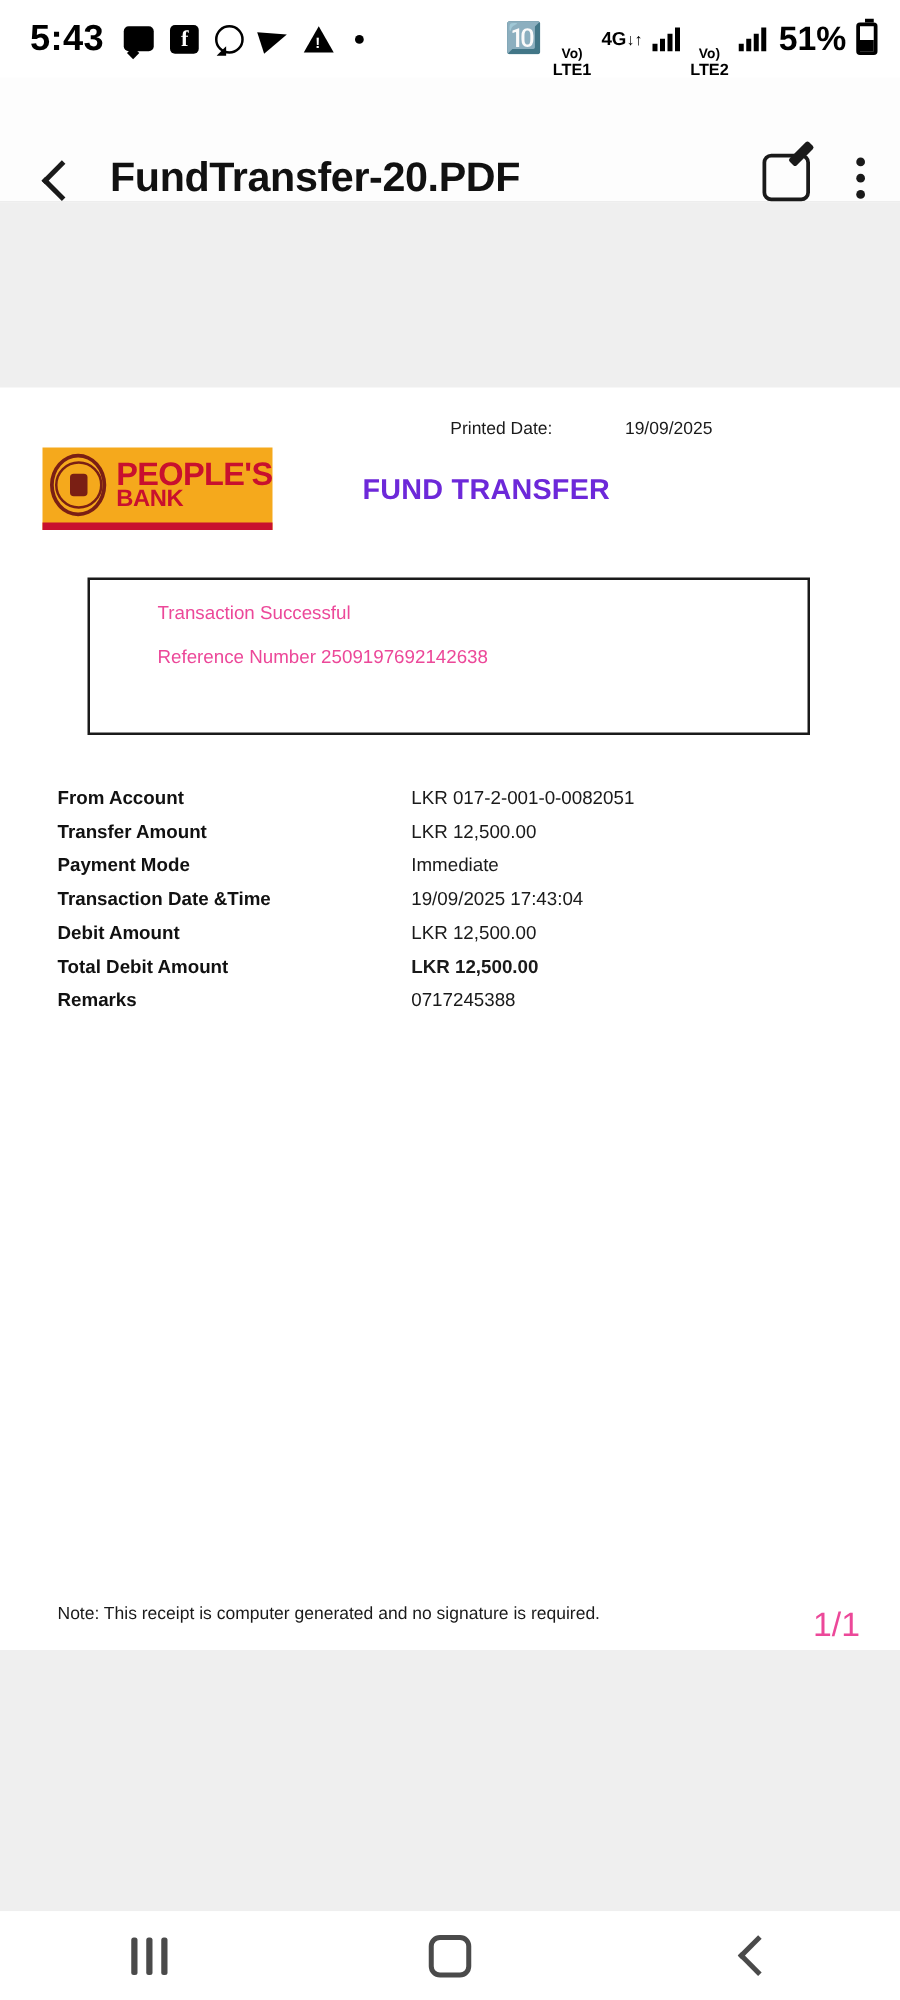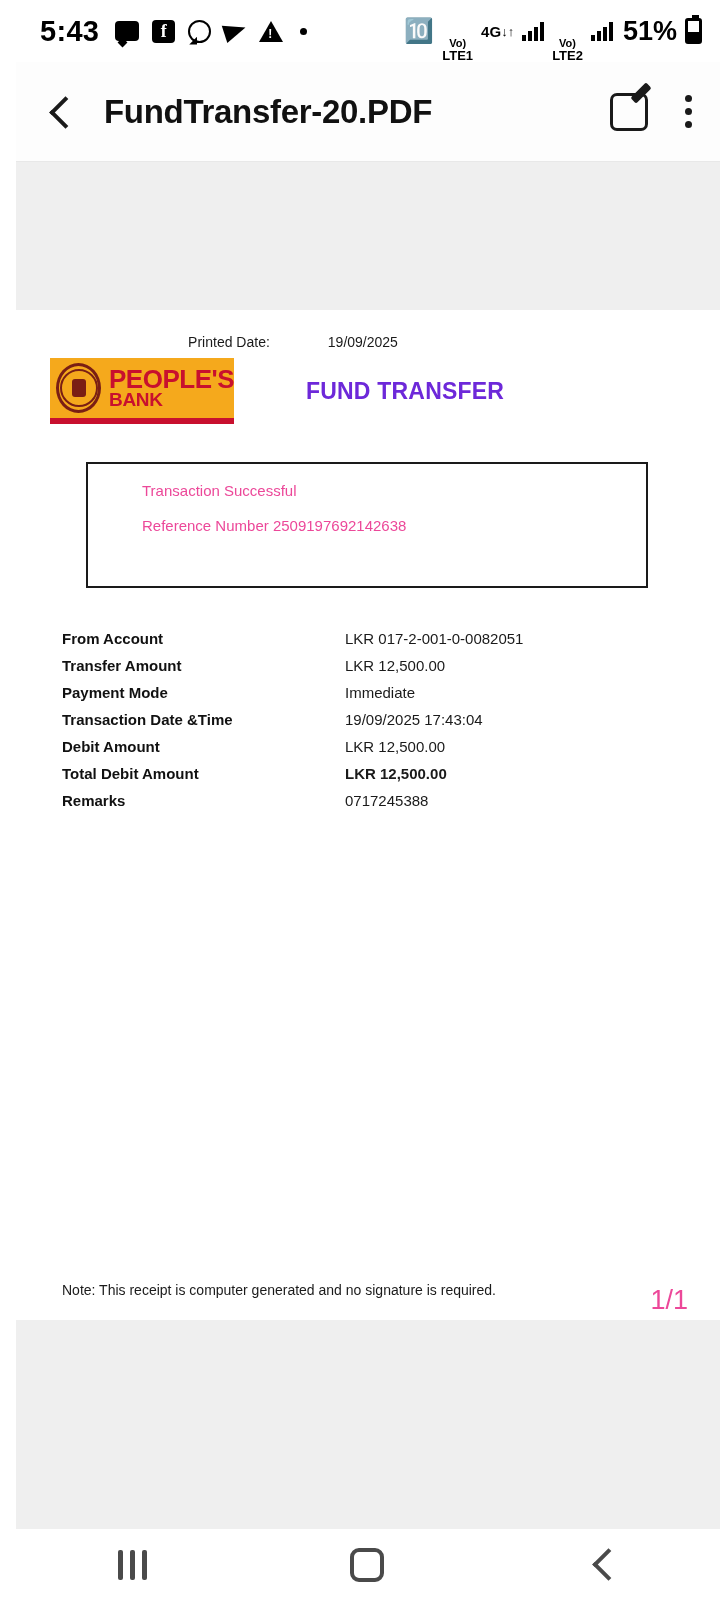--- a/index.html
+++ b/index.html
@@ -2,21 +2,21 @@
 <html><head>
 <meta charset="utf-8">
 <style>
   * { box-sizing: border-box; margin: 0; padding: 0; }
   html, body {
     width: 720px; height: 1600px;
     background: #ffffff;
     font-family: "Liberation Sans", sans-serif;
     overflow: hidden;
   }
-  .screen { position: relative; width: 720px; height: 1600px; background: #fff; padding-left: 16px; }
+  .screen { position: relative; width: 720px; height: 1600px; background: #fff; }
 
   
   .statusbar {
     height: 62px; background: #ffffff;
     display: flex; align-items: center;
     padding: 0 18px 0 24px;
     color: #000;
   }
   .clock { font-size: 29px; font-weight: bold; letter-spacing: .3px; }
   .status-left-icons { display: flex; align-items: center; gap: 13px; margin-left: 16px; }
@@ -46,21 +46,21 @@
   .bars i:nth-child(3){ height: 14px; }
   .bars i:nth-child(4){ height: 19px; }
   .battpct { font-size: 27px; font-weight: bold; margin-left: 2px; }
   .batt { width: 17px; height: 26px; border: 3px solid #000; border-radius: 3px; position: relative; }
   .batt::before { content:""; position:absolute; top:-6px; left:4px; width:7px; height:3px; background:#000; }
   .batt .fill { position:absolute; bottom:0; left:0; right:0; height: 45%; background:#000; }
 
   
   .appbar {
     height: 100px; background: #fdfdfd;
-    display: flex; align-items: center; padding: 0 28px;
+    display: flex; align-items: flex-end; padding: 0 28px;
     border-bottom: 1px solid #e8e8e8;
   }
   .back-chevron { width: 34px; height: 34px; position: relative; flex: 0 0 auto; }
   .back-chevron::before {
     content:""; position:absolute; left: 10px; top: 6px;
     width: 19px; height: 19px; border-left: 4px solid #1a1a1a; border-bottom: 4px solid #1a1a1a;
     transform: rotate(45deg);
   }
   .file-title {
     font-size: 33px; font-weight: bold; color: #111;
@@ -74,21 +74,21 @@
   }
   .kebab { width: 8px; display: flex; flex-direction: column; gap: 6px; align-items: center; }
   .kebab i { width: 7px; height: 7px; background: #1a1a1a; border-radius: 50%; display:block; }
 
   
   .viewer { background: #efefef; position: relative; height: 1158px; }
   .page-gap-top { height: 148px; }
   .pdf-page { background: #fff; padding: 0 0 0 0; position: relative; height: 1010px; }
 
   .printed-row {
-    display: flex; justify-content: center; align-items: baseline;
+    display: flex; justify-content: flex-end; align-items: baseline;
     padding: 24px 150px 0 0; font-size: 14px; color: #1a1a1a;
   }
   .printed-label { margin-right: 58px; }
 
   .brand-row { display: flex; align-items: center; padding: 8px 0 0 34px; }
   .logo {
     width: 184px; height: 66px; background: #f5a91c; position: relative;
     display: flex; align-items: center; border-bottom: 6px solid #c8102e;
   }
   .logo .seal {

